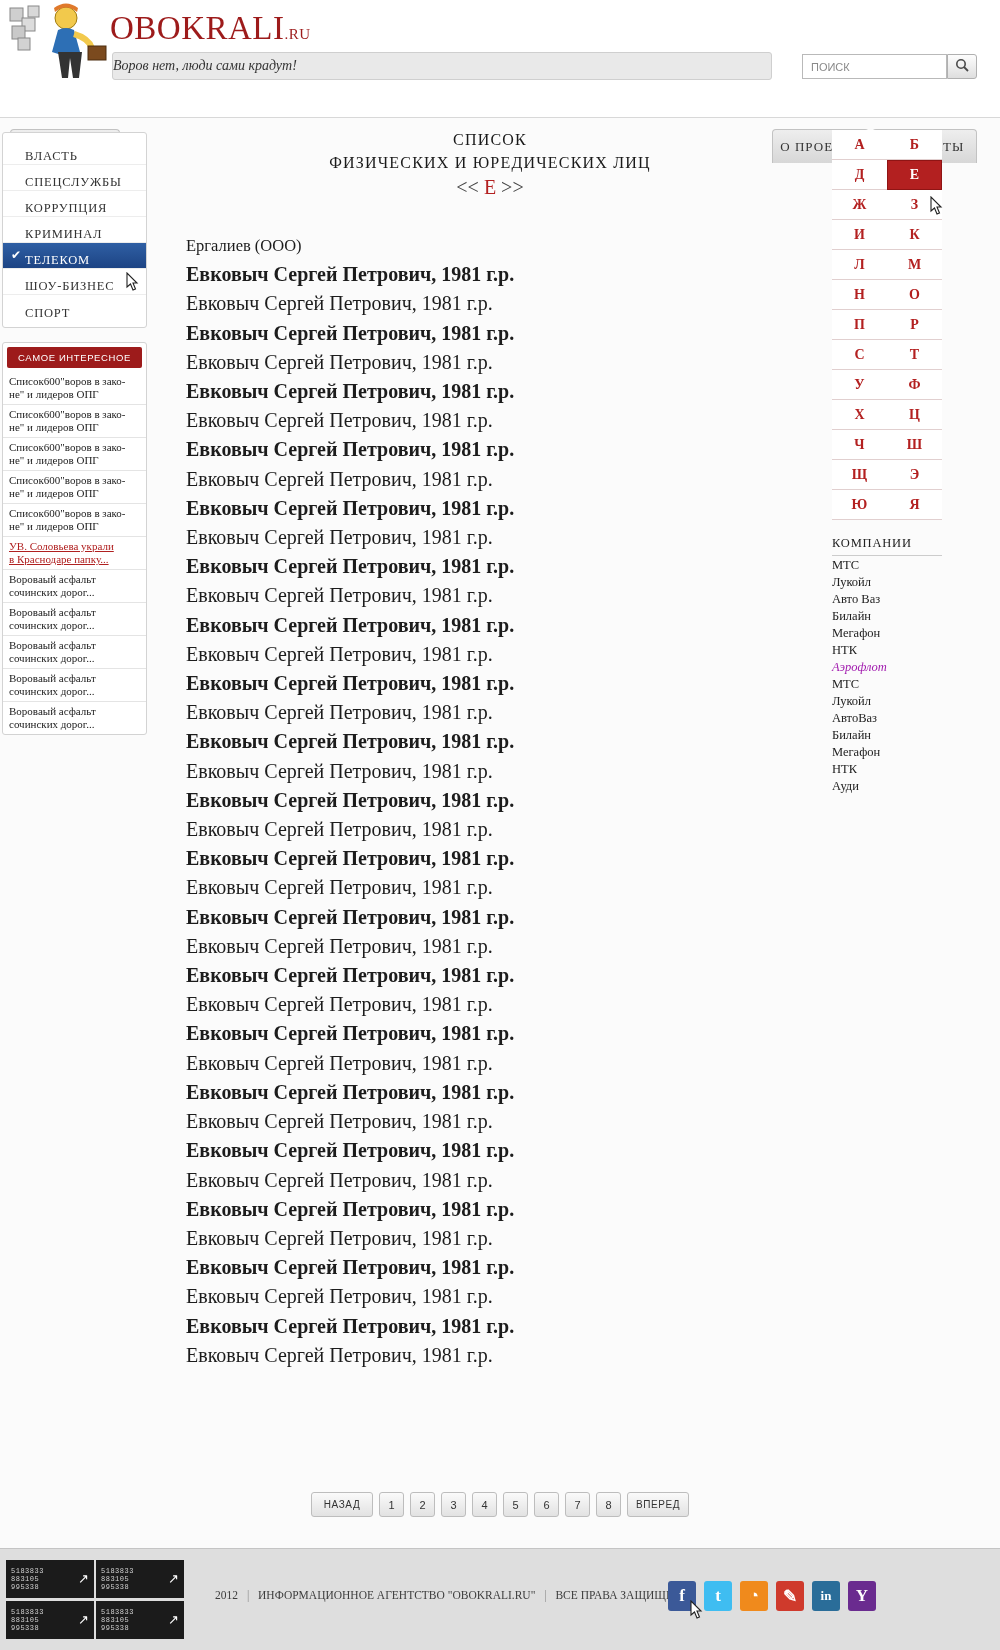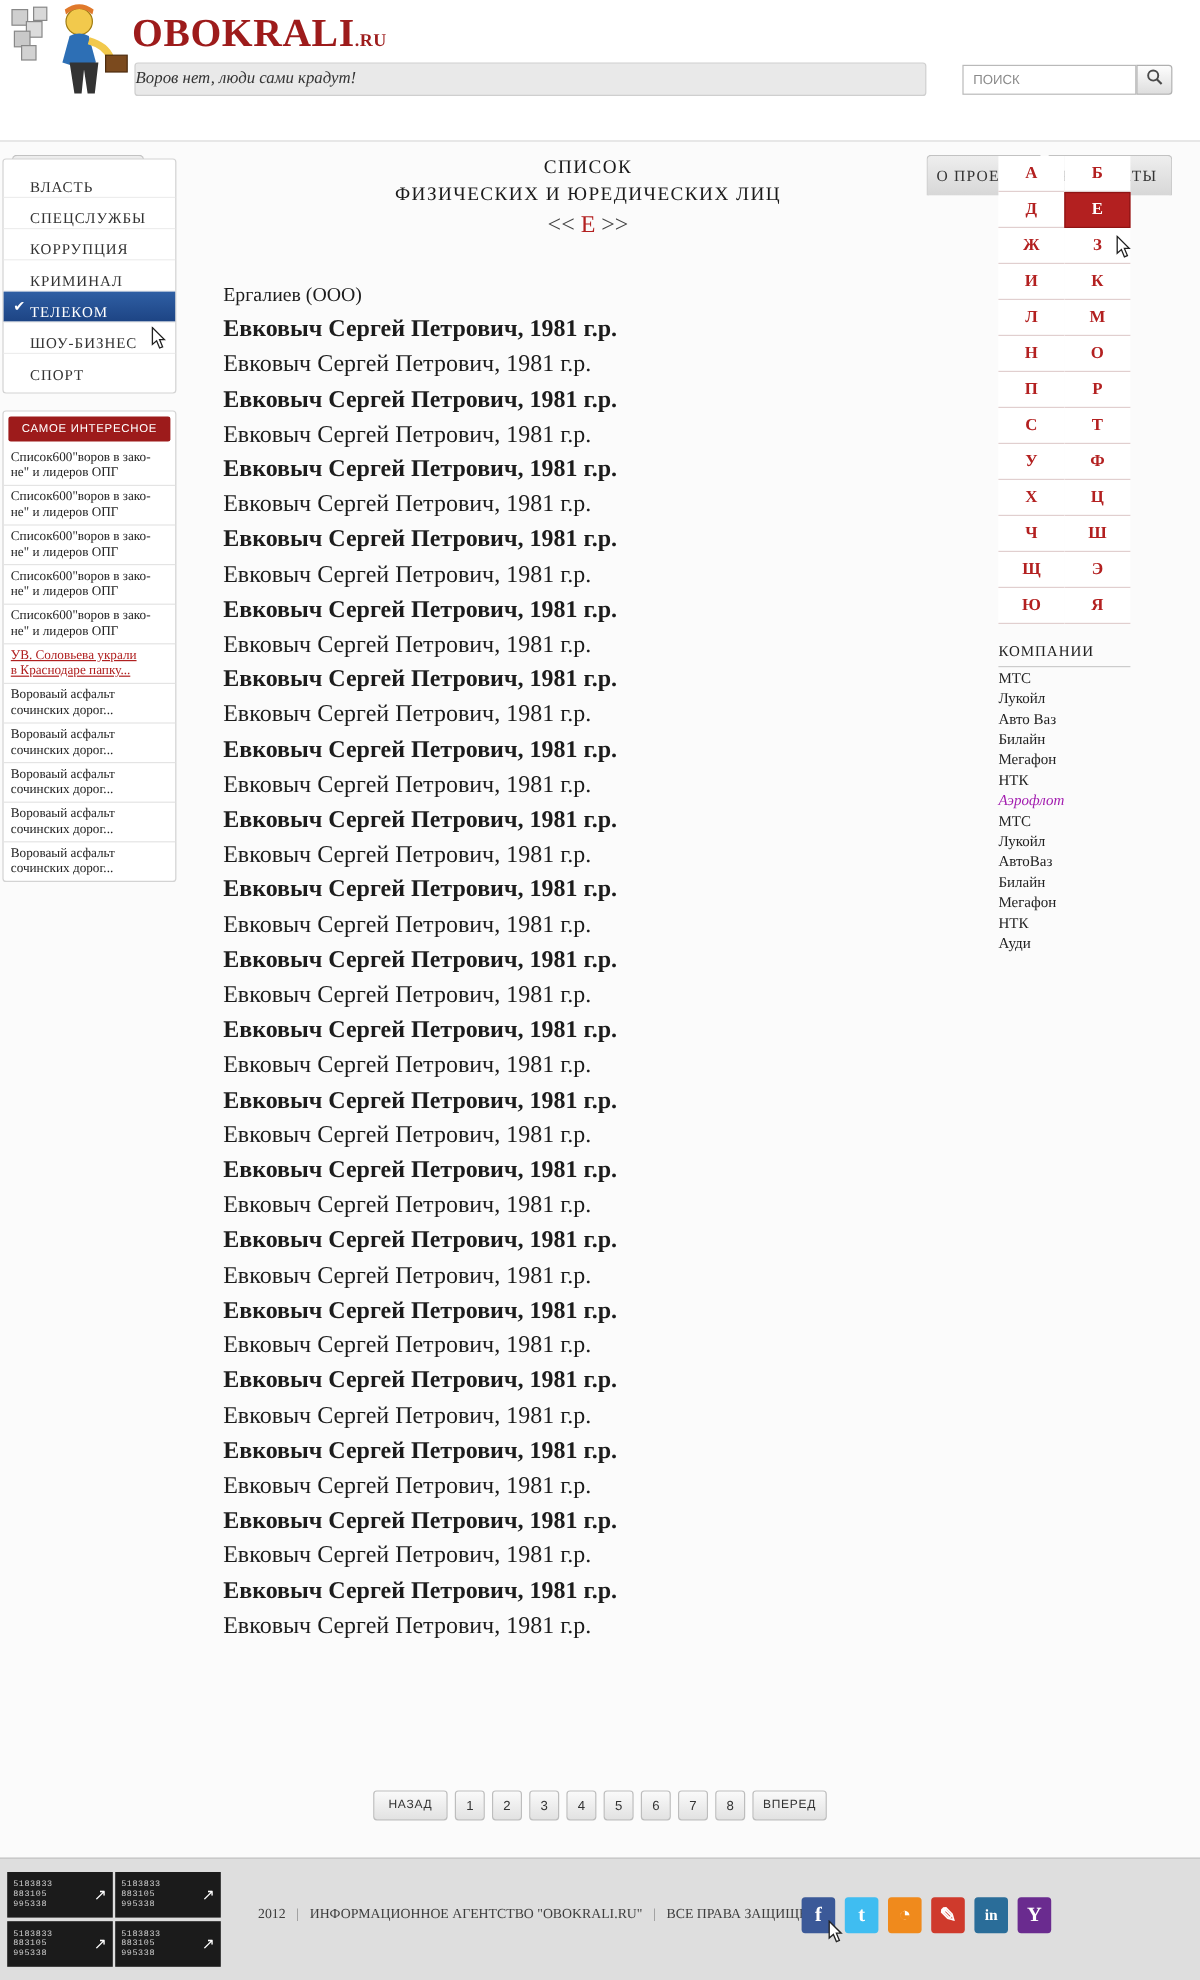--- a/index.html
+++ b/index.html
@@ -20,21 +20,21 @@
     position:absolute; left:0; top:0; width:1000px; height:118px;
     background:#ffffff;
     border-bottom:1px solid #d8d8d8;
   }
   .logo-mascot {
     position:absolute; left:8px; top:2px; width:100px; height:80px;
   }
   .logo-text {
     position:absolute; left:110px; top:10px;
     font-family:"Liberation Serif", serif;
-    font-weight:bold; font-size:33px; letter-spacing:.5px;
+    font-weight:normal; font-size:33px; letter-spacing:.5px;
     color:#9d1b1b;
   }
   .logo-text .ru { font-size:15px; color:#9d1b1b; }
   .slogan-bar {
     position:absolute; left:112px; top:52px; width:660px; height:28px;
     background:#e9e9e9; border:1px solid #cfcfcf; border-radius:3px;
     display:flex; align-items:center; 
     font-style:italic; font-size:14px; color:#333;
   }
   .search-box {

